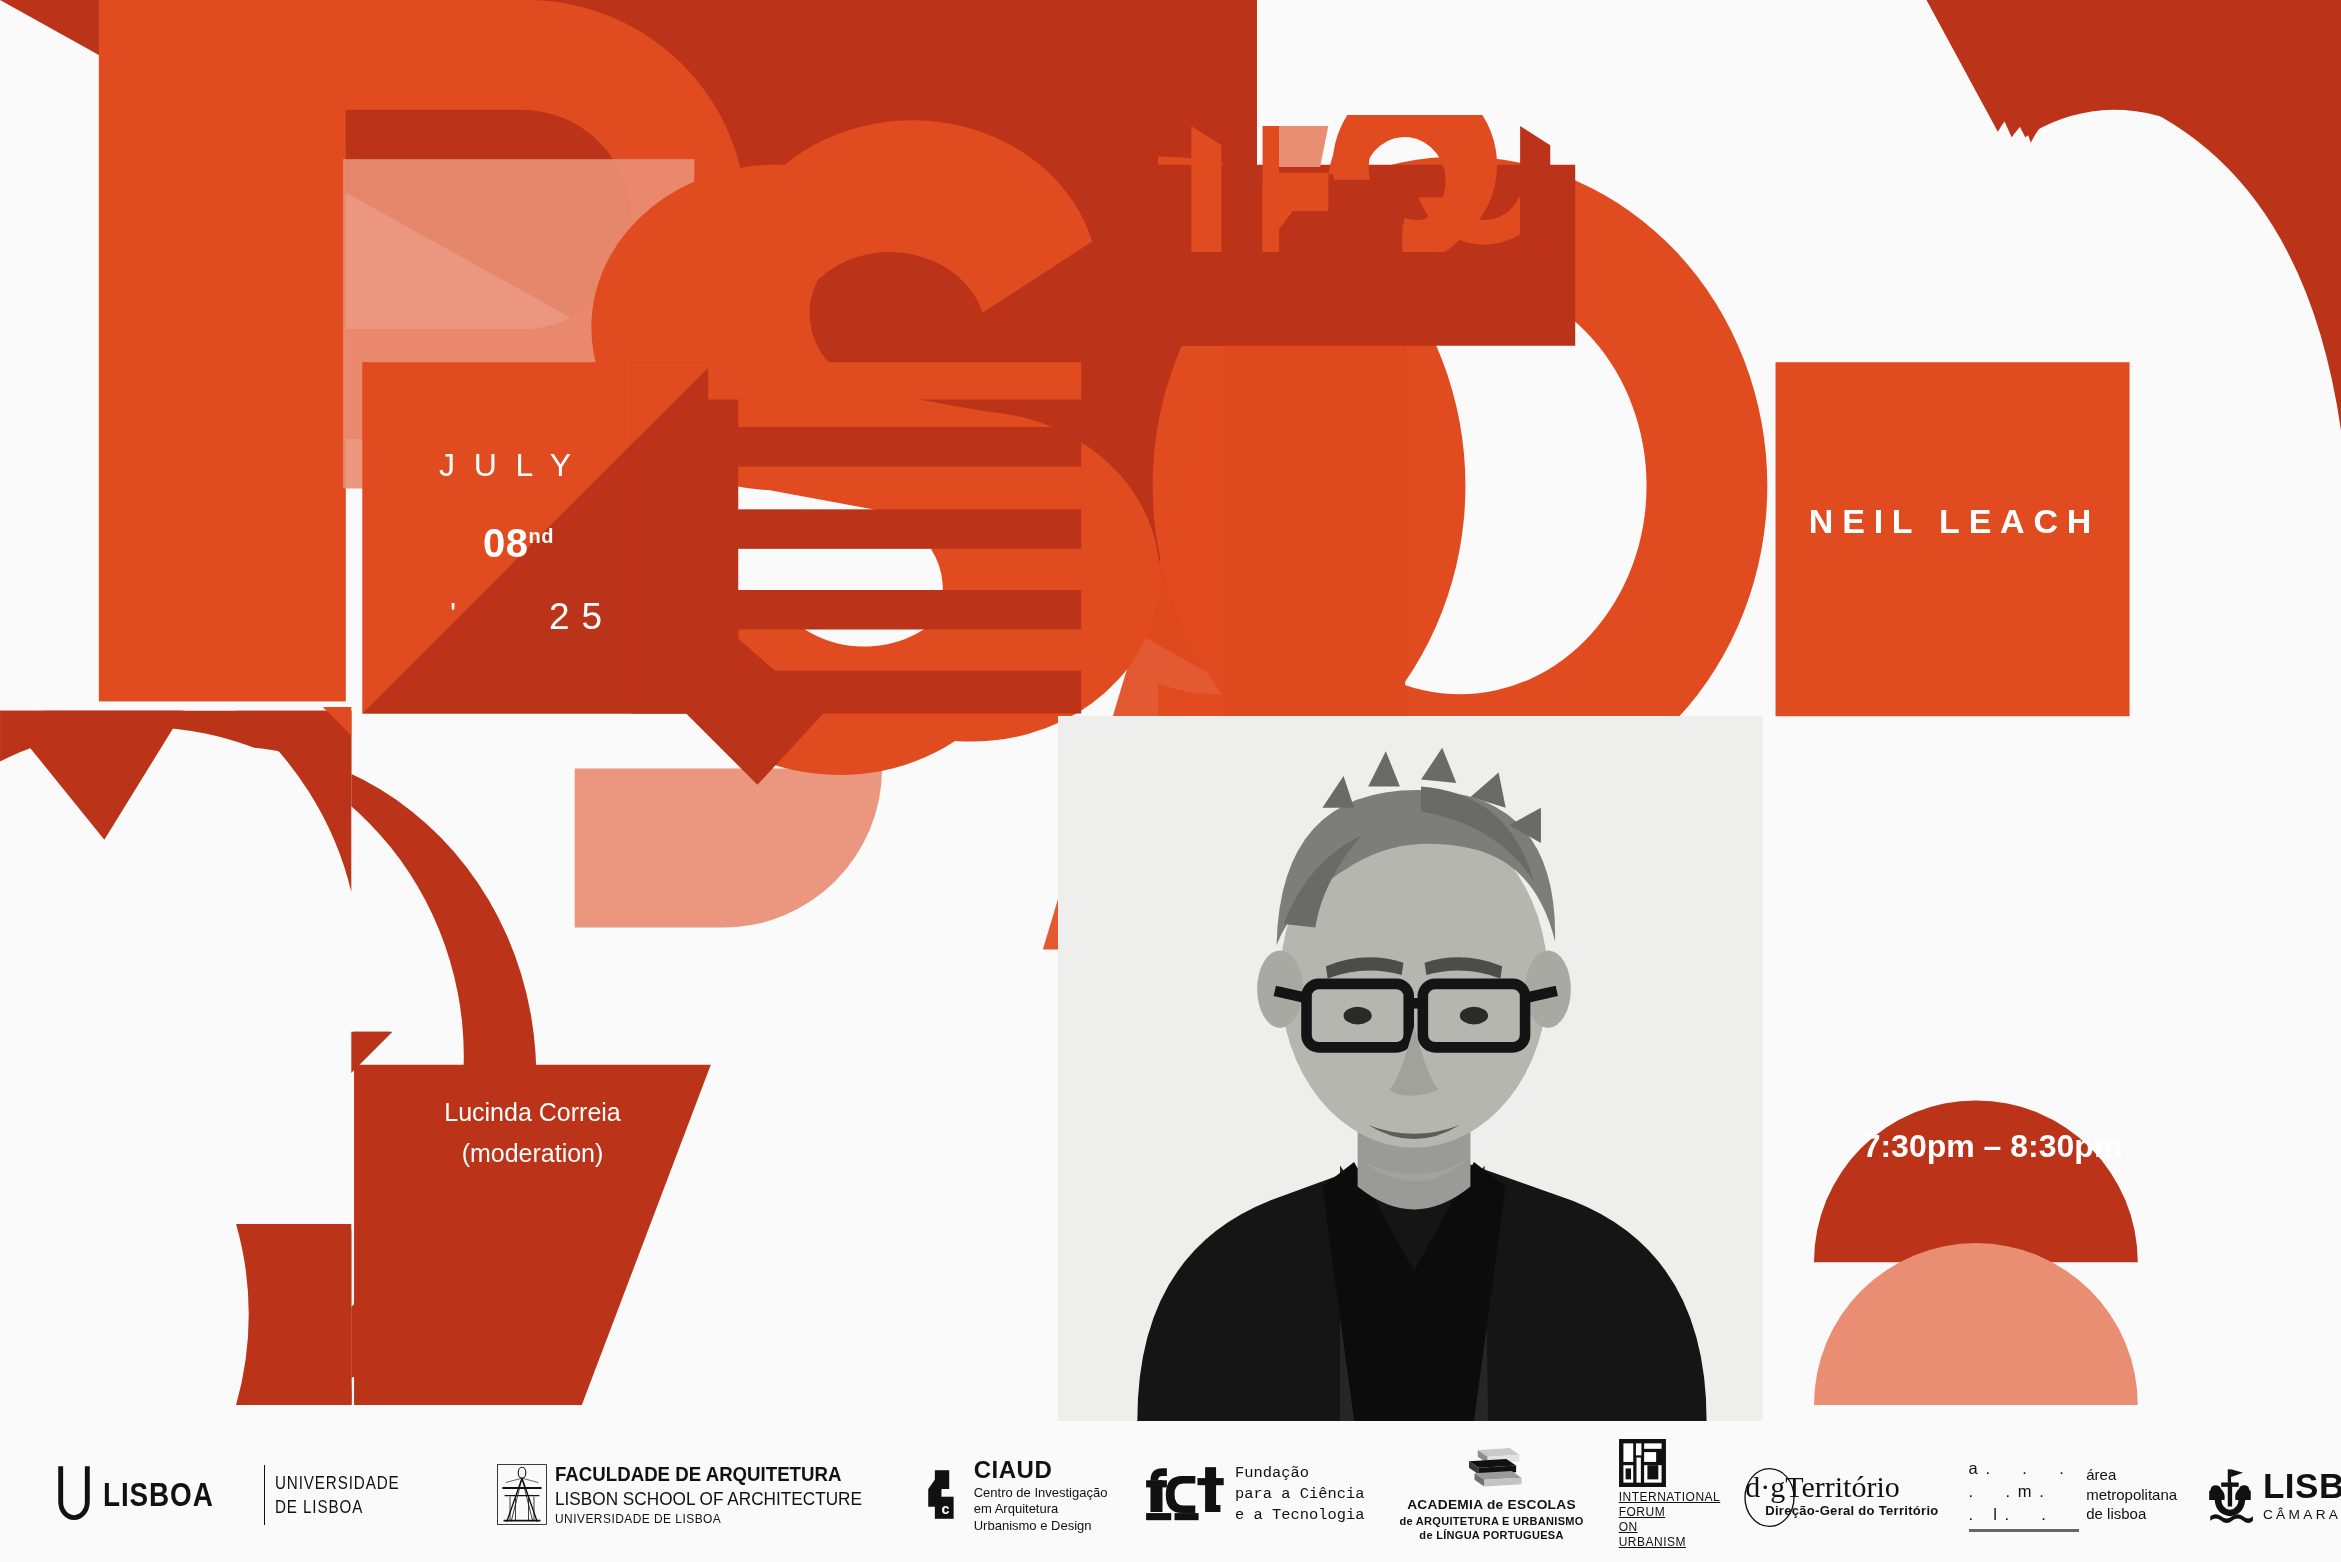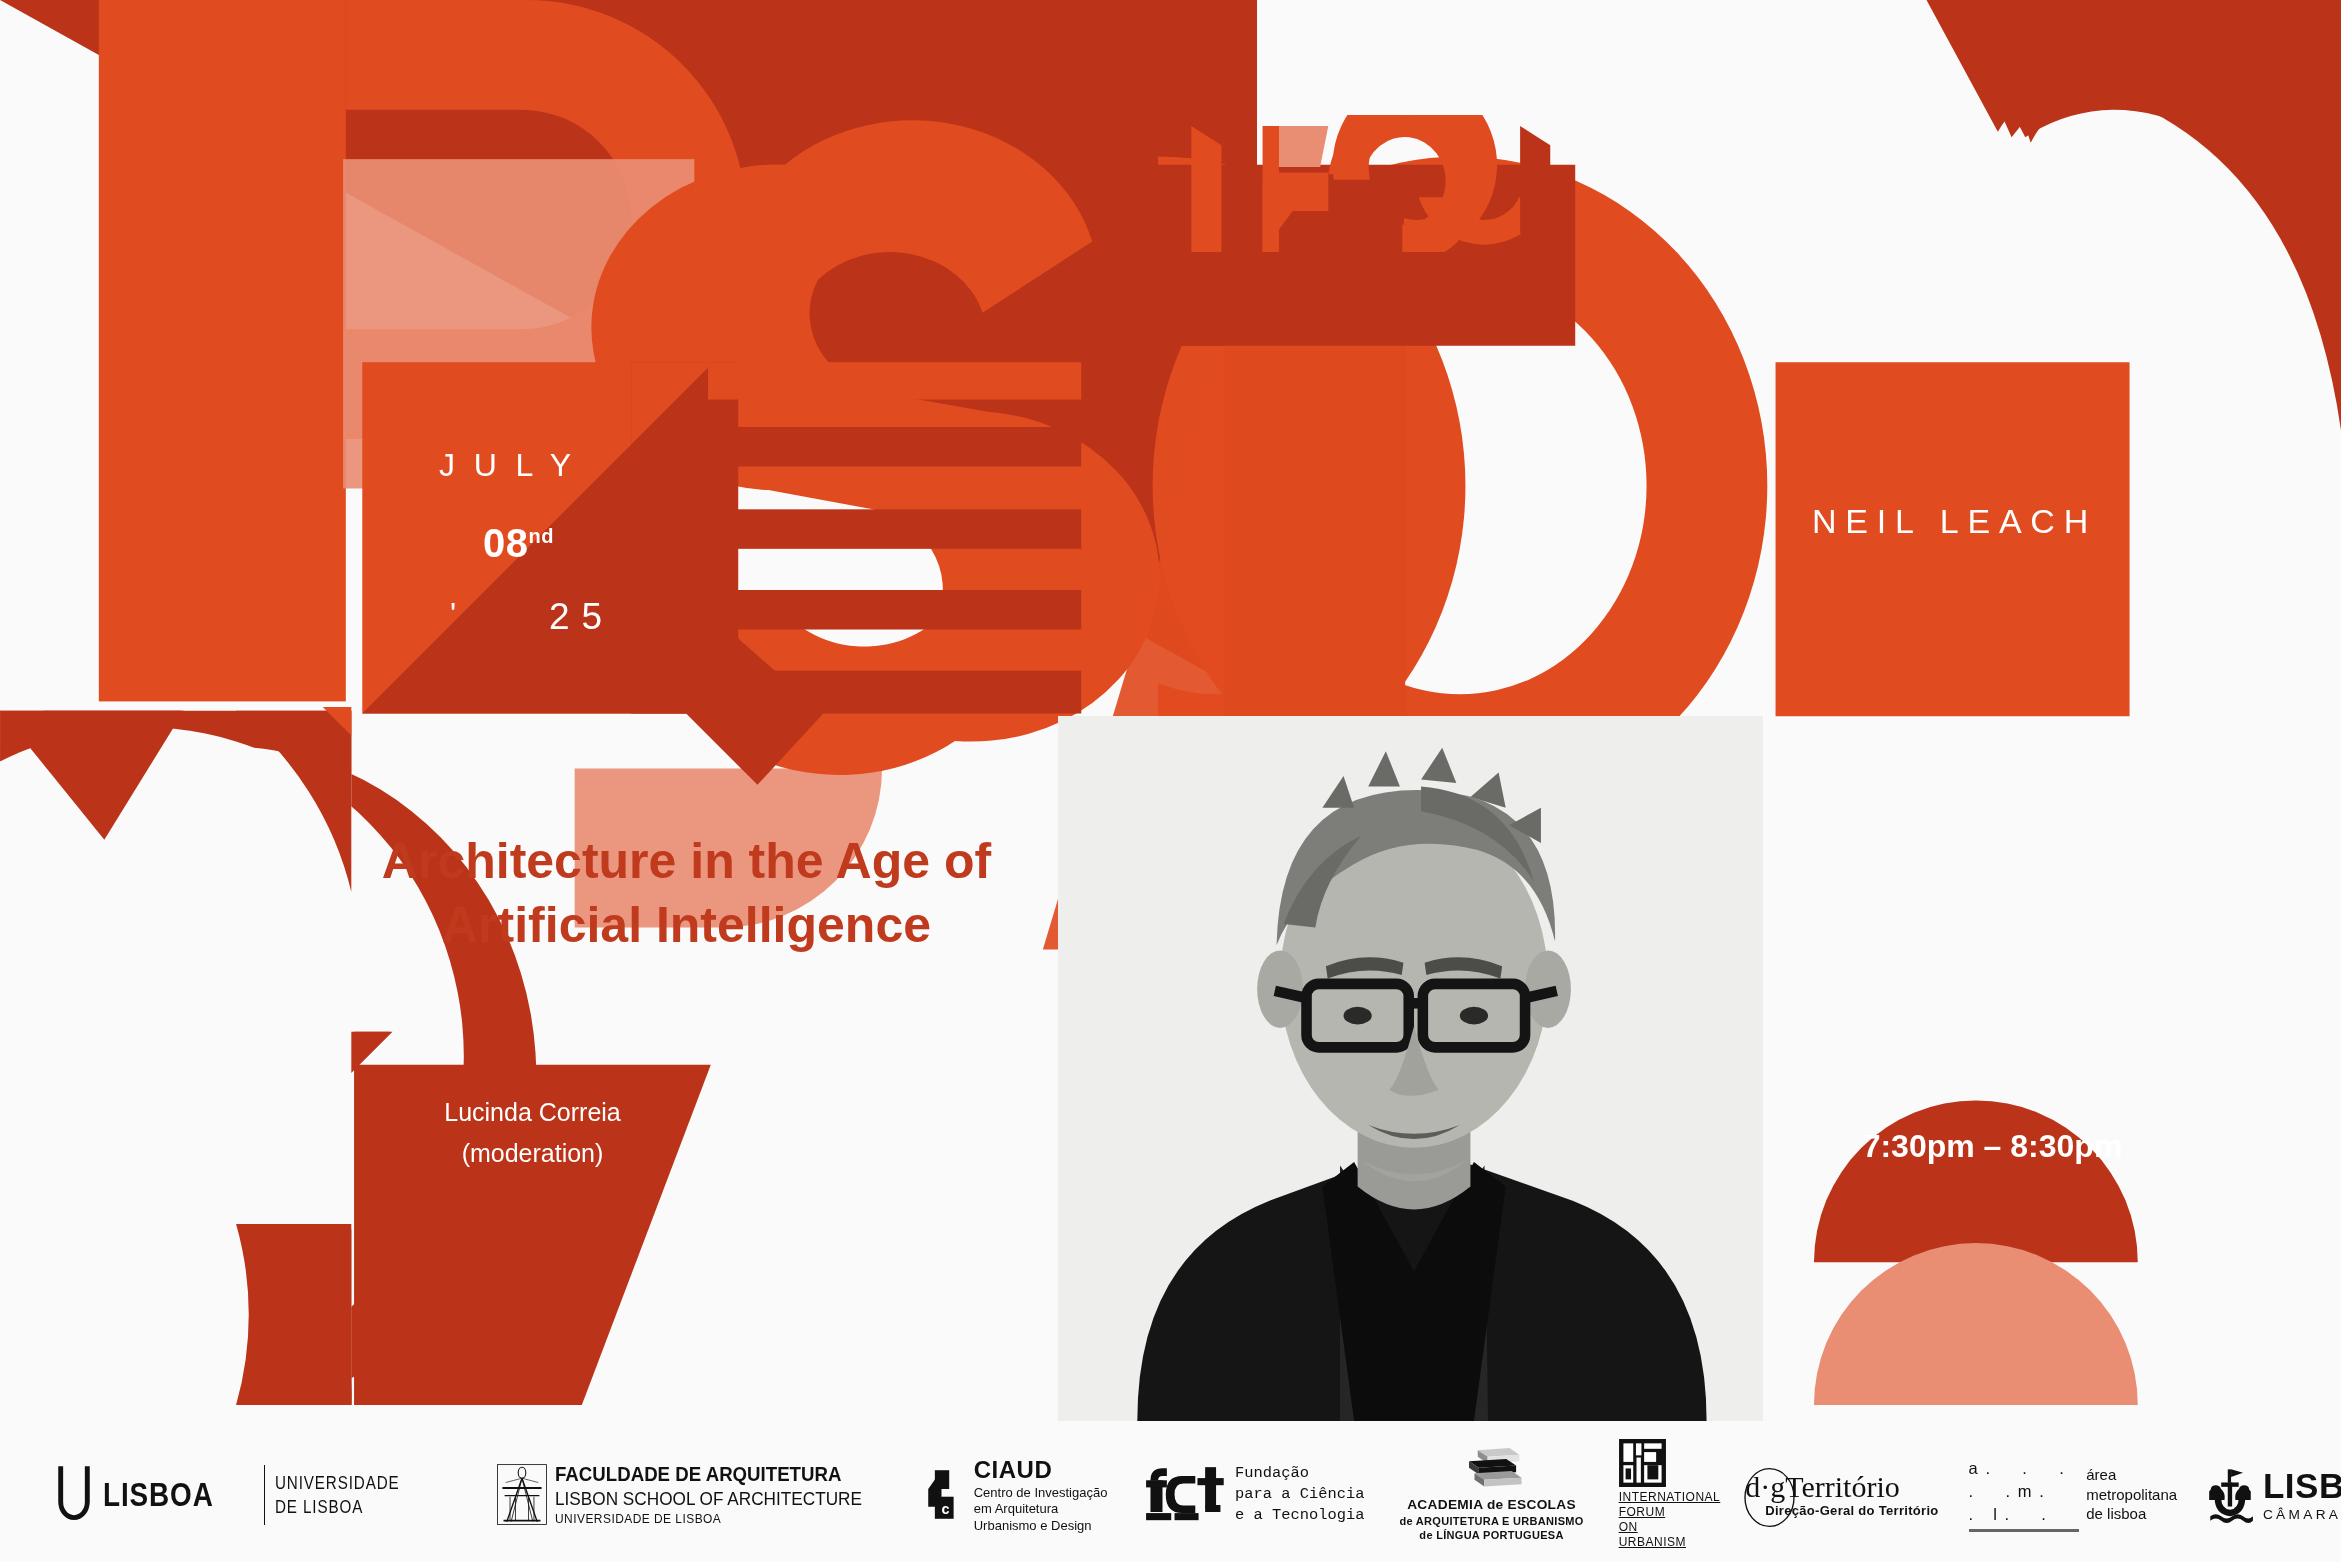--- a/index.html
+++ b/index.html
@@ -40,21 +40,21 @@
 
   
   #moderator{
     position:absolute;left:417px;top:1092px;width:231px;
     color:#ffffff;font-size:25px;line-height:1.62;text-align:center;font-weight:400;
   }
 
   
   #speaker-name{
     position:absolute;left:1787px;top:502px;width:335px;
-    color:#ffffff;font-size:34px;letter-spacing:8.8px;text-align:center;font-weight:400;
+    color:#ffffff;font-size:34px;letter-spacing:8.8px;text-align:center;font-weight:700;
   }
 
   
   #talk-time{
     position:absolute;left:1828px;top:1128px;width:329px;
     color:#ffffff;font-size:32px;text-align:center;font-weight:bold;
   }
 
   
   #portrait{
@@ -234,24 +234,20 @@
 
   <div class="date-txt" id="date-month">JULY</div>
   <div class="date-txt" id="date-day">
     <span>08</span><sup>nd</sup>
   </div>
   <div class="date-txt" id="date-tick">'</div>
   <div class="date-txt" id="date-year">25</div>
 
   <div id="speaker-name">NEIL LEACH</div>
 
-  <div id="talk-title">
-    <div>Architecture in the Age of</div>
-    <div>Artificial Intelligence</div>
-  </div>
 
   <div id="moderator">
     <div>Lucinda Correia</div>
     <div>(moderation)</div>
   </div>
 
   <div id="talk-time">7:30pm – 8:30pm</div>
 
   <div id="portrait">
     <svg viewBox="0 0 400 400" width="705" height="705">

